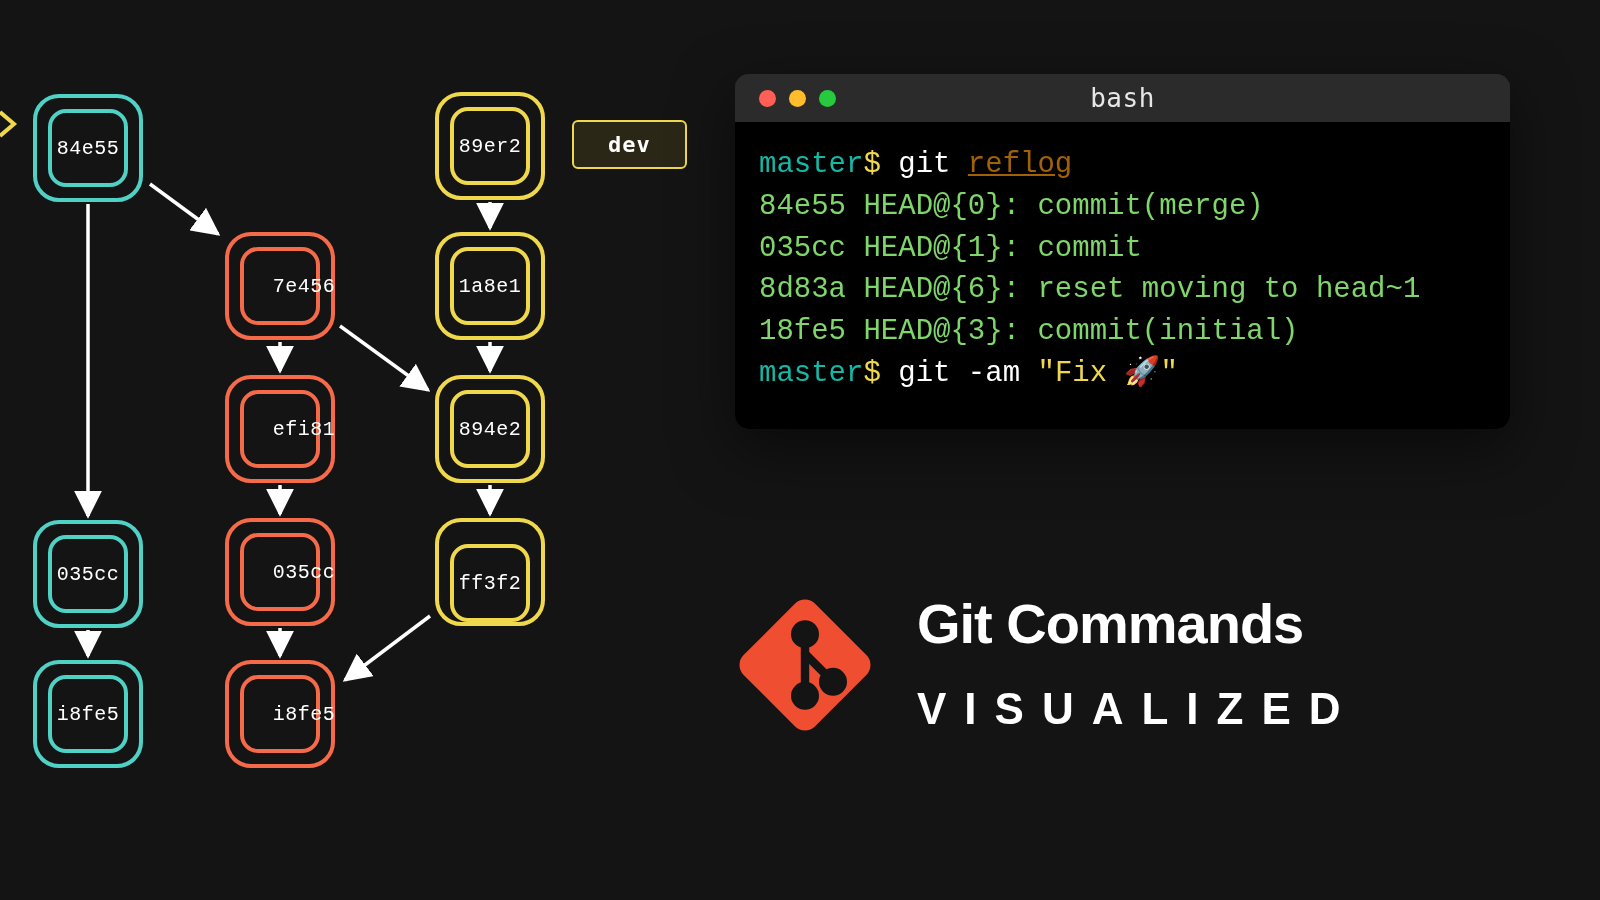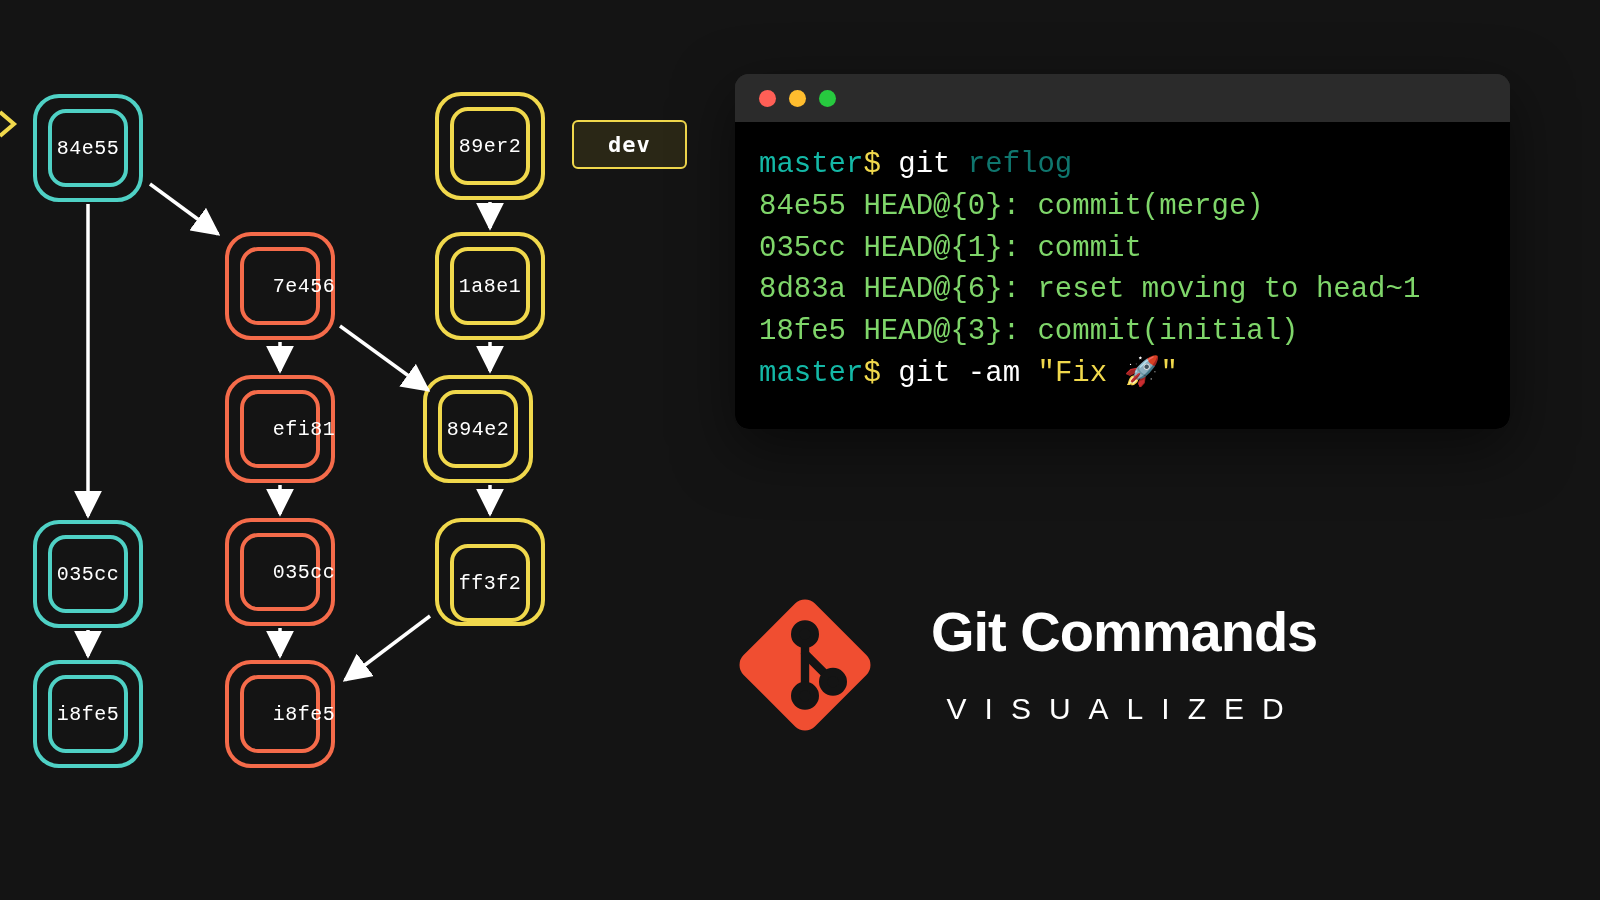--- a/index.html
+++ b/index.html
@@ -101,52 +101,52 @@
     background: #000000;
     padding: 22px 24px 34px 24px;
     font-family: Menlo, Consolas, "Courier New", monospace;
     font-size: 29px;
     line-height: 1.44;
   }
   .cmdline { white-space: pre; }
   .prompt-name { color: #14b8a6; }
   .prompt-sym { color: #f0d84c; }
   .cmd { color: #ffffff; }
-  .subcmd { color: #0f766e; }
+  .subcmd { color: #a16207; text-decoration: underline; }
   .flag { color: #ffffff; }
   .arg-str { color: #f0d84c; }
   .arg-orange { color: #f79a5b; }
   .green-out { color: #7fd66a; white-space: pre; }
 
   
   .title-area {
     position: absolute;
     left: 735px;
     top: 595px;
     display: flex;
     align-items: center;
-    gap: 56px;
+    gap: 42px;
   }
   .git-logo {
     width: 140px;
     height: 140px;
     position: relative;
   }
   .git-logo svg { width: 100%; height: 100%; display: block; }
   .title-text { display: flex; flex-direction: column; }
   .title-main {
     font-size: 56px;
     font-weight: 800;
     color: #ffffff;
     letter-spacing: -1px;
     line-height: 1;
   }
   .title-sub {
-    font-size: 30px;
-    font-weight: 400;
+    font-size: 44px;
+    font-weight: 700;
     color: #ffffff;
     letter-spacing: 18px;
     margin-top: 32px;
     text-align: center;
   }
 
   
   svg.arrows {
     position: absolute;
     left: 0; top: 0;
@@ -196,21 +196,21 @@
     <div class="node yellow" style="left: 435px; top: 92px;">
       <div class="inner">
         <span class="label">89er2</span>
       </div>
     </div>
     <div class="node yellow" style="left: 435px; top: 232px;">
       <div class="inner">
         <span class="label">1a8e1</span>
       </div>
     </div>
-    <div class="node yellow" style="left: 423px; top: 375px; align-items: center;">
+    <div class="node yellow" style="left: 435px; top: 375px; align-items: center;">
       <div class="inner">
         <span class="label">894e2</span>
       </div>
     </div>
     <div class="node yellow" style="left: 435px; top: 518px; align-items: flex-end;">
       <div class="inner">
         <span class="label">ff3f2</span>
       </div>
     </div>
   </div>
@@ -245,20 +245,21 @@
   <path d="M 0 112 L 14 124 L 0 136" stroke="#f0d84c" stroke-width="4" fill="none"></path>
 </svg>
 
 <div class="terminal">
   <div class="term-titlebar">
     <div class="traffic-lights">
       <div class="tl red"></div>
       <div class="tl yellow-dot"></div>
       <div class="tl green"></div>
     </div>
+    <div class="term-title">bash</div>
   </div>
   <div class="term-body">
     <div class="cmdline"><span class="prompt-name">master</span><span class="prompt-sym">$ </span><span class="cmd">git</span><span> </span><span class="subcmd">reflog</span></div>
     <div class="green-out">84e55 HEAD@{0}: commit(merge)</div>
     <div class="green-out">035cc HEAD@{1}: commit</div>
     <div class="green-out">8d83a HEAD@{6}: reset moving to head~1</div>
     <div class="green-out">18fe5 HEAD@{3}: commit(initial)</div>
     <div class="cmdline"><span class="prompt-name">master</span><span class="prompt-sym">$ </span><span class="cmd">git</span><span> </span><span class="flag">-am</span><span> </span><span class="arg-str">"Fix 🚀"</span></div>
   </div>
 </div>

